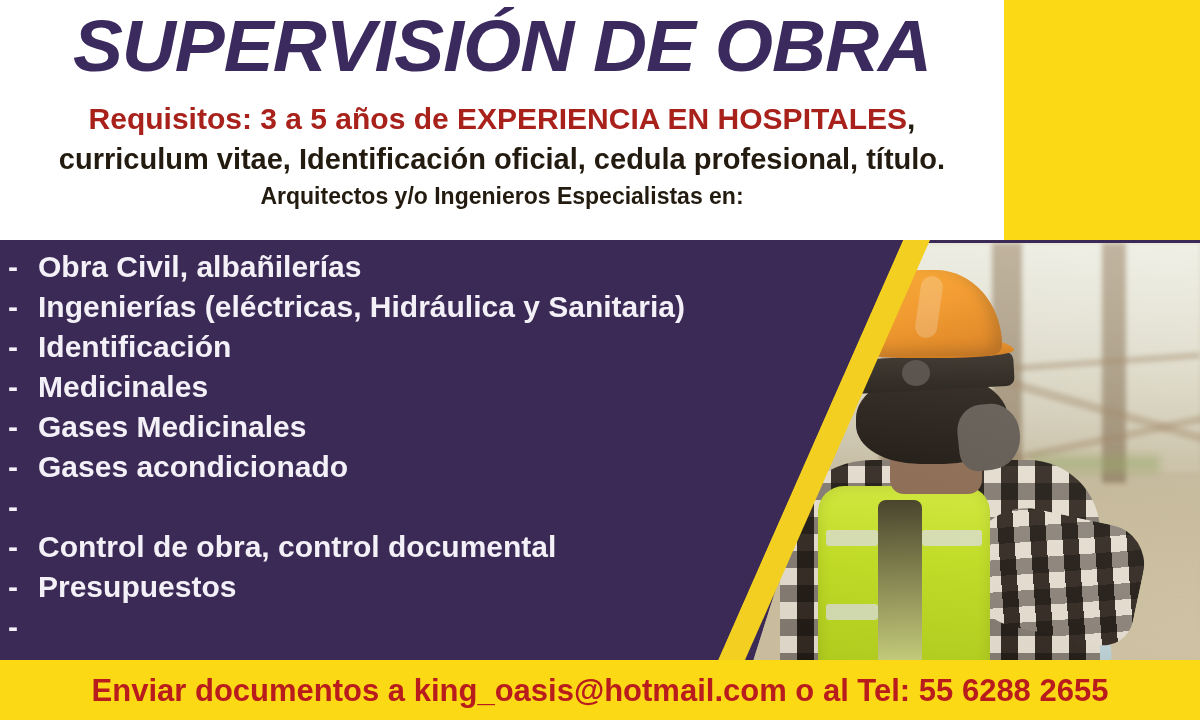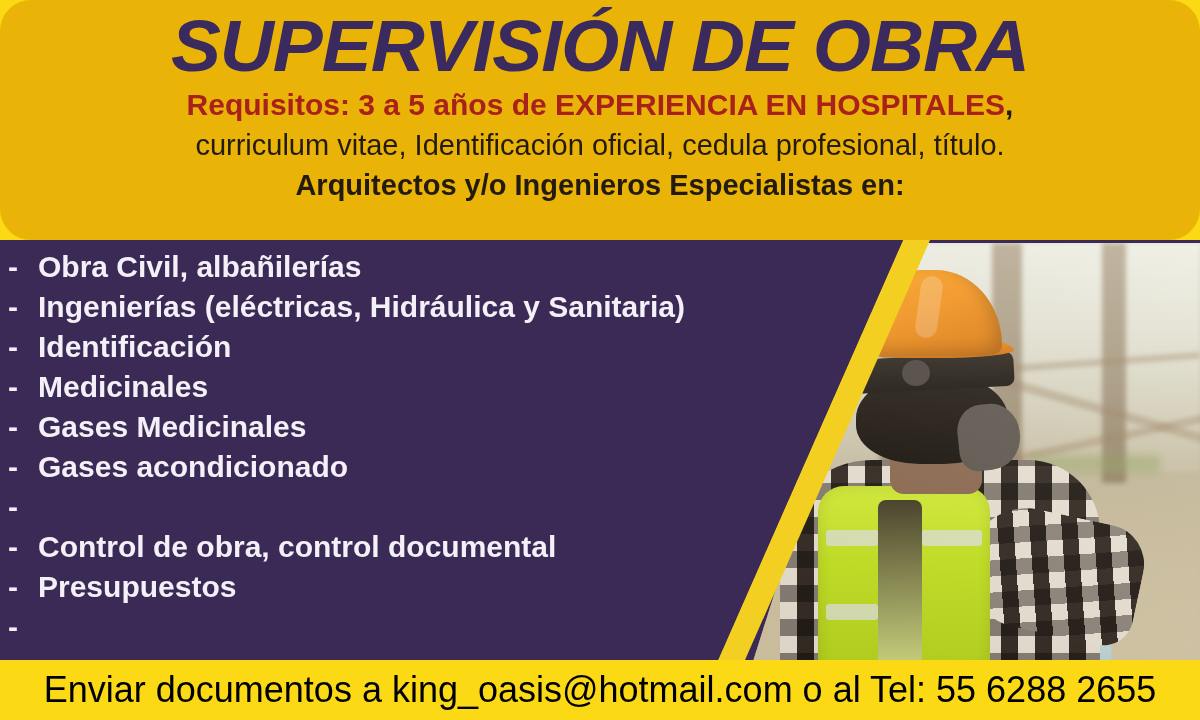--- a/index.html
+++ b/index.html
@@ -8,45 +8,45 @@
     background:#FBD915;
     font-family:"Liberation Sans", sans-serif;
   }
   .flyer {
     position:relative; width:1200px; height:720px;
     background:#FBD915; overflow:hidden;
   }
 
   
   .header {
-    position:absolute; left:0; top:0; width:1200px; height:240px;
-    background:#eab308; text-align:center;border-radius:31px;
+    position:absolute; left:0; top:0; width:1004px; height:240px;
+    background:#ffffff; text-align:center;
   }
   .title {
     font-size:72px; font-weight:bold; font-style:italic;
     color:#3B2A5E; letter-spacing:-1px; line-height:1;
     padding-top:10px; white-space:nowrap;
     transform:scaleX(1.04); transform-origin:center top;
   }
   .subtitle {
     font-size:30px; font-weight:bold; color:#231B10;
     line-height:1; margin-top:10px; white-space:nowrap;
     transform:scaleX(1.0);
   }
   .requisitos {
     font-size:30px; font-weight:bold; color:#A8211B;
-    line-height:1; margin-top:8px; white-space:nowrap;
+    line-height:1; margin-top:22px; white-space:nowrap;
   }
   .requisitos .tail { color:#231B10; }
   .docs {
-    font-size:29px; font-weight:normal; color:#231B10;
+    font-size:29px; font-weight:bold; color:#231B10;
     line-height:1; margin-top:11px; white-space:nowrap;
   }
   .specialists {
-    font-size:29px; font-weight:bold; color:#231B10;
+    font-size:23px; font-weight:bold; color:#231B10;
     line-height:1; margin-top:11px; white-space:nowrap;
   }
 
   
   .body-panel {
     position:absolute; left:0; top:240px; width:1200px; height:420px;
     background:#3B2A55; overflow:hidden;
   }
   .topline {
     position:absolute; left:0; top:0; width:1200px; height:3px;
@@ -189,21 +189,21 @@
   }
   .li .dash { width:30px; flex:0 0 30px; }
   .li .txt { }
 
   
   .footer {
     position:absolute; left:0; top:660px; width:1200px; height:60px;
     background:#FBD915; display:flex; align-items:center; justify-content:center;
   }
   .footer-text {
-    font-size:36px; font-weight:normal; color:#000000;
+    font-size:31px; font-weight:bold; color:#b91c1c;
     white-space:nowrap; line-height:1;
   }
 </style>
 </head>
 <body>
 
 <div class="flyer">
 
   <div class="header">
     <div class="title">SUPERVISIÓN DE OBRA</div>

